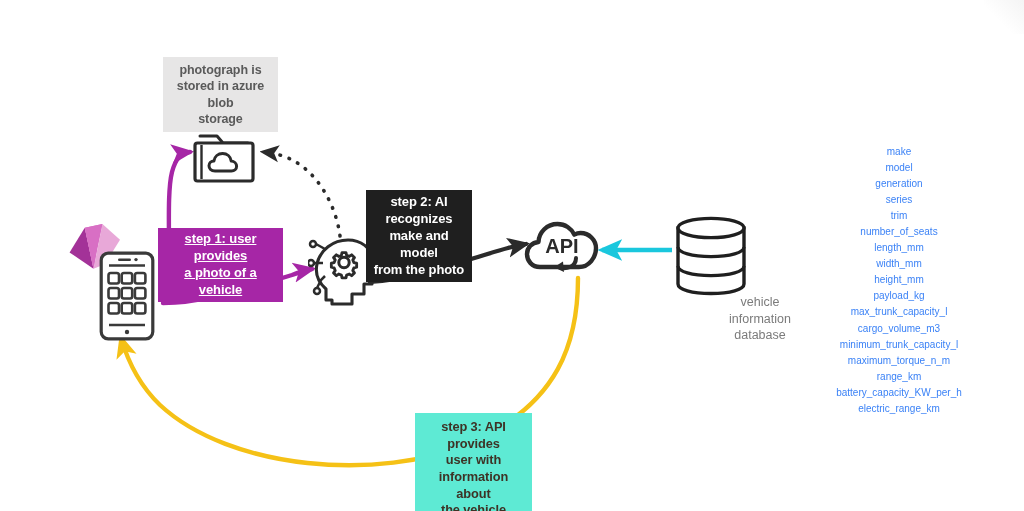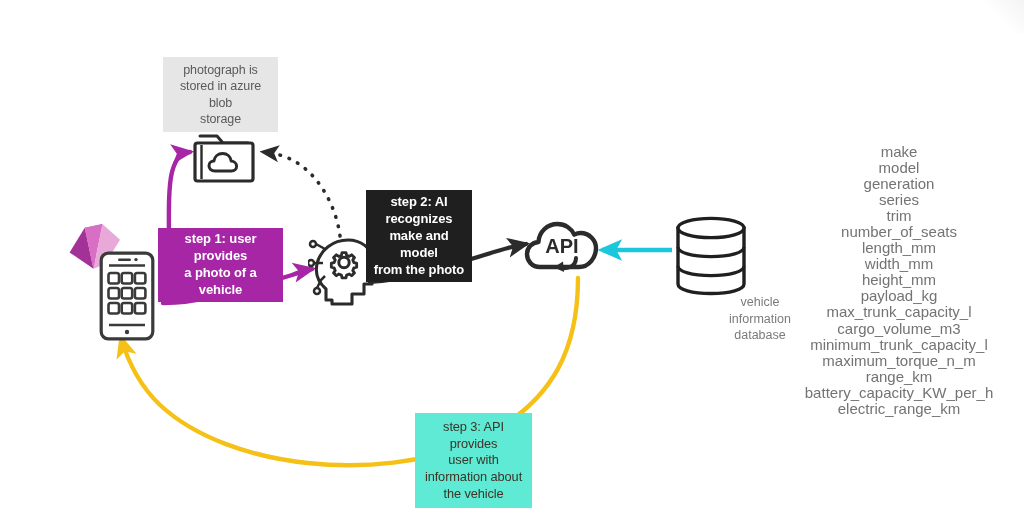--- a/index.html
+++ b/index.html
@@ -27,20 +27,21 @@
   }
 
   
   .callout {
     position: absolute;
     box-sizing: border-box;
     text-align: center;
     line-height: 1.30;
     white-space: pre-line;
     letter-spacing: -0.1px;
+    font-weight: bold;
   }
   .callout-gray {
     background: #e7e6e6;
     color: #5a5a5a;
     font-size: 12.5px;
     padding: 5px 7px;
   }
   .callout-purple {
     background: #a626a6;
     color: #ffffff;
@@ -72,22 +73,22 @@
     white-space: pre-line;
   }
 
   
   #field-list {
     position: absolute;
     left: 784px;
     top: 144px;
     width: 230px;
     text-align: center;
-    color: #737373;
-    font-size: 15px;
+    color: #3b82f6;
+    font-size: 10px;
     line-height: 16.05px;
   }
   #field-list .field-item {
     display: block;
     white-space: nowrap;
   }
 
   
   .icon-wrap { position: absolute; }
 
@@ -234,21 +235,21 @@
         <path d="M 8 34 C 8 39.6 22 43.6 41 43.6 C 60 43.6 74 39.6 74 34"></path>
         <path d="M 8 53 C 8 58.6 22 62.6 41 62.6 C 60 62.6 74 58.6 74 53"></path>
       </g>
     </svg>
   </div>
 
   <div class="callout callout-gray" style="left:163px; top:57px; width:115px;">photograph is
 stored in azure blob
 storage</div>
 
-  <div class="callout callout-purple" style="left:158px; top:228px; width:125px;">step 1: user provides
+  <div class="callout callout-purple" style="left:158px; top:228px; width:125px;text-decoration:underline;">step 1: user provides
 a photo of a vehicle</div>
 
   <div class="callout callout-black" style="left:366px; top:190px; width:106px;">step 2: AI recognizes
 make and model
 from the photo</div>
 
   <div class="callout callout-yellow" style="left:415px; top:413px; width:117px;">step 3: API provides
 user with
 information about
 the vehicle</div>

